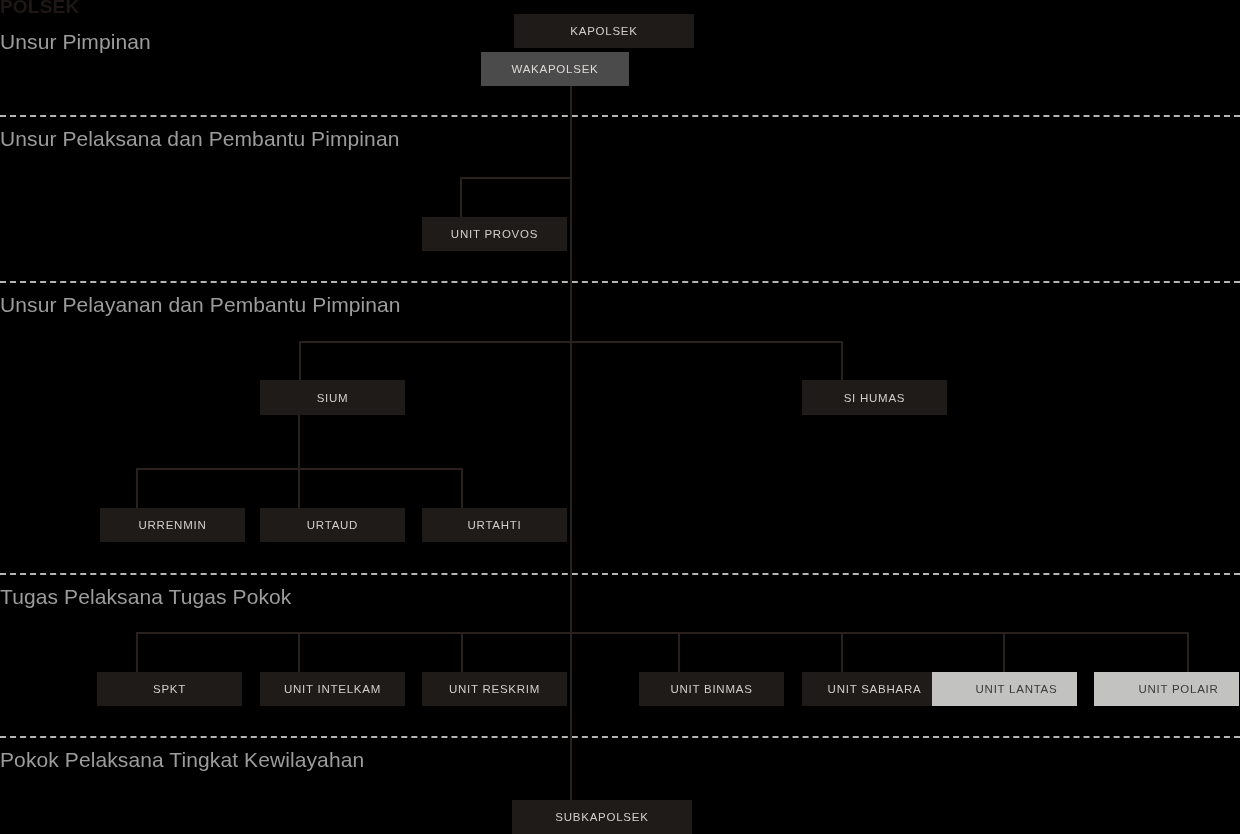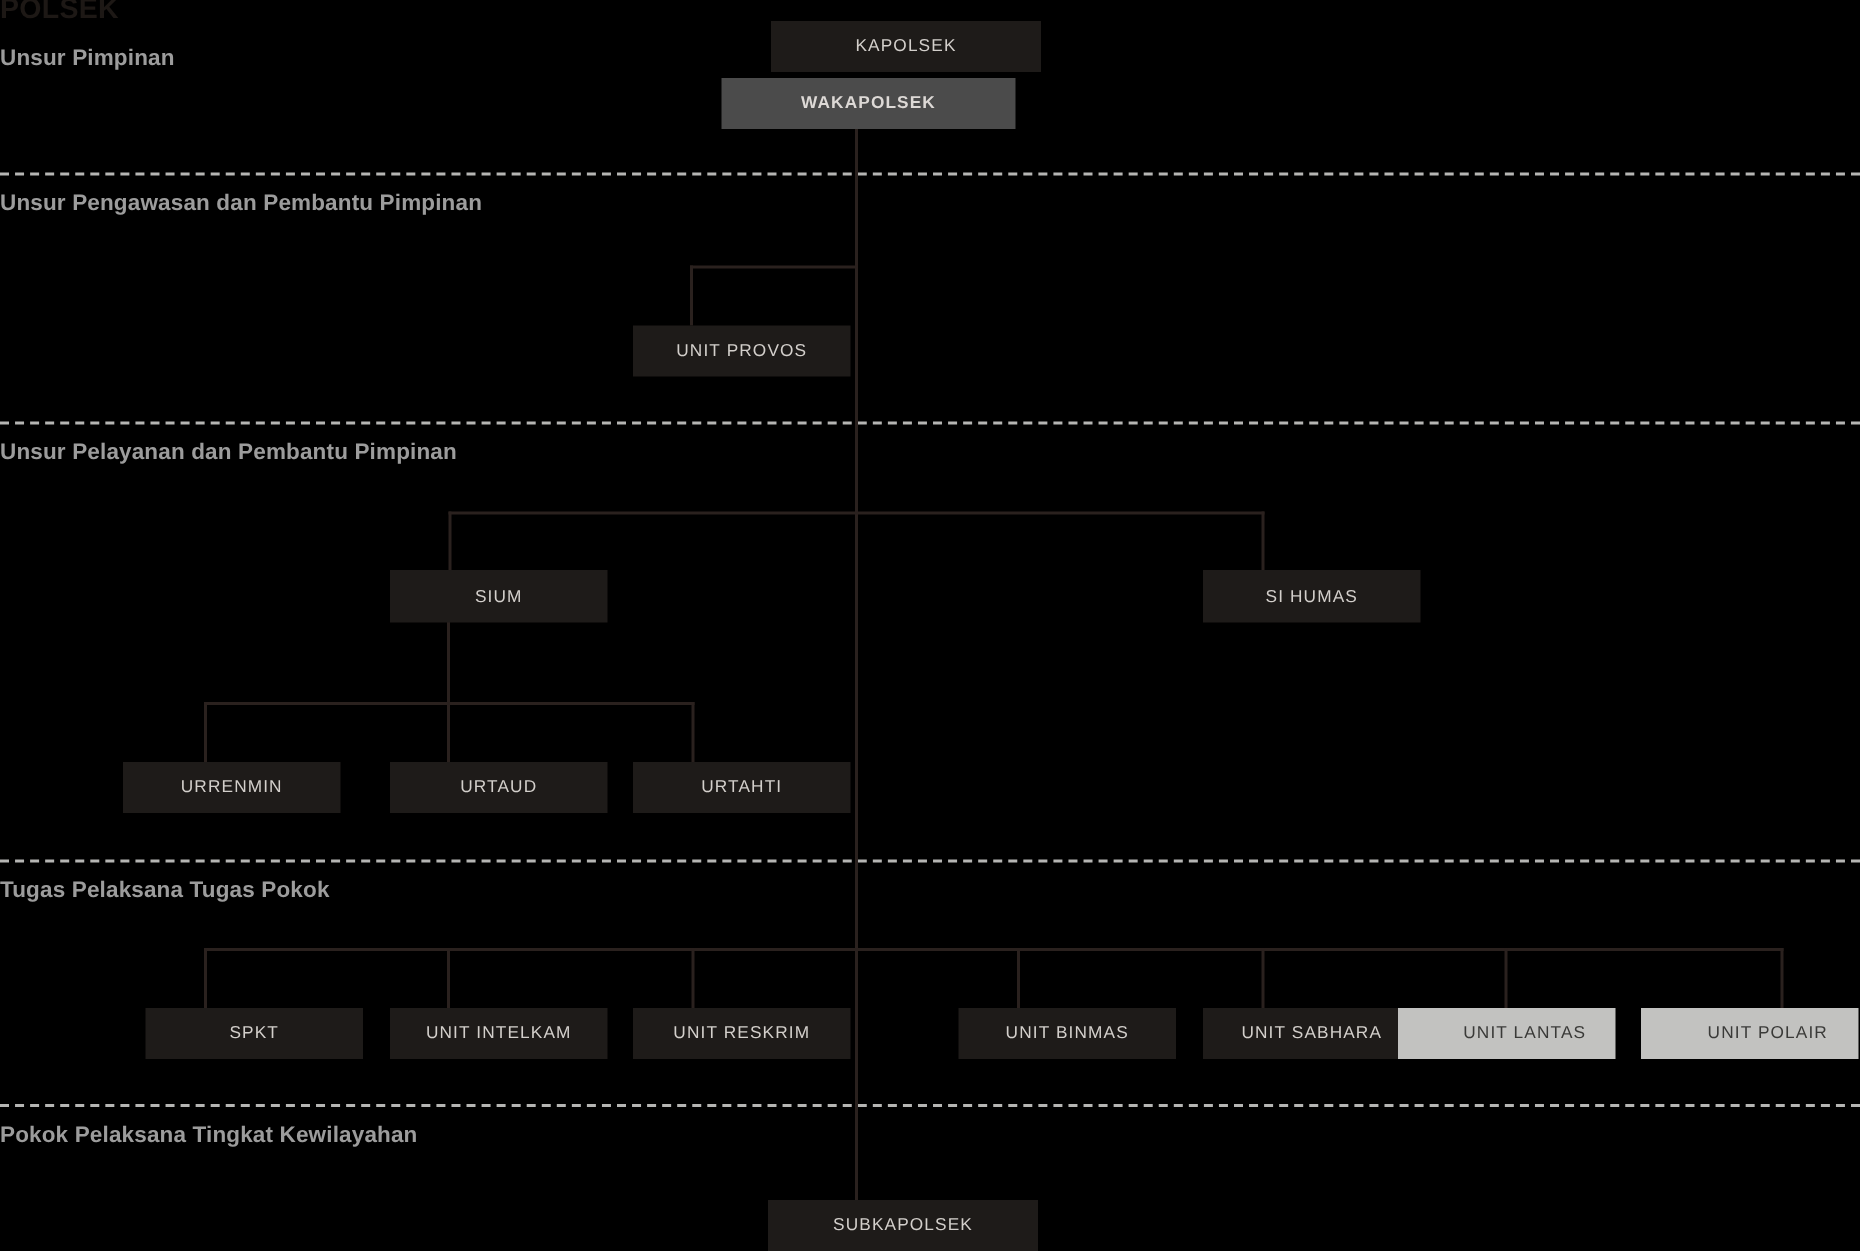--- a/index.html
+++ b/index.html
@@ -23,22 +23,22 @@
     top: -4px;
     font-size: 19px;
     font-weight: bold;
     letter-spacing: 0.2px;
     color: #1d1815;
     white-space: nowrap;
   }
   .section-label {
     position: absolute;
     left: 0px;
-    font-size: 15px;
-    font-weight: bold;
+    font-size: 21px;
+    font-weight: normal;
     color: #9c9c9c;
     white-space: nowrap;
     letter-spacing: 0.1px;
   }
 
   
   .divider {
     position: absolute;
     left: 0px;
     width: 1240px;
@@ -85,21 +85,21 @@
   }
 </style>
 </head>
 <body>
 
 <div id="chart-root">
 
   <div class="app-title">POLSEK</div>
 
   <div class="section-label" style="top:30px;">Unsur Pimpinan</div>
-  <div class="section-label" style="top:127px;">Unsur Pengawasan dan Pembantu Pimpinan</div>
+  <div class="section-label" style="top:127px;">Unsur Pelaksana dan Pembantu Pimpinan</div>
   <div class="section-label" style="top:293px;">Unsur Pelayanan dan Pembantu Pimpinan</div>
   <div class="section-label" style="top:585px;">Tugas Pelaksana Tugas Pokok</div>
   <div class="section-label" style="top:748px;">Pokok Pelaksana Tingkat Kewilayahan</div>
 
   <div class="divider" style="top:115px;"></div>
   <div class="divider" style="top:281px;"></div>
   <div class="divider" style="top:573px;"></div>
   <div class="divider" style="top:736px;"></div>
 
   <div class="line-v" style="left:570px; top:86px;  height:714px;"></div>
@@ -120,28 +120,28 @@
   <div class="line-h" style="left:136px; top:632px; width:1053px;"></div>
   <div class="line-v" style="left:136px;  top:632px; height:40px;"></div>
   <div class="line-v" style="left:298px;  top:632px; height:40px;"></div>
   <div class="line-v" style="left:461px;  top:632px; height:40px;"></div>
   <div class="line-v" style="left:678px;  top:632px; height:40px;"></div>
   <div class="line-v" style="left:841px;  top:632px; height:40px;"></div>
   <div class="line-v" style="left:1003px; top:632px; height:40px;"></div>
   <div class="line-v" style="left:1187px; top:632px; height:40px;"></div>
 
   <div class="node dark" style="left:481px; top:14px; width:180px; height:34px;">KAPOLSEK</div>
-  <div class="node mid" style="left:481px; top:52px; width:196px; height:34px;font-weight:bold;">WAKAPOLSEK</div>
+  <div class="node mid" style="left:481px; top:52px; width:148px; height:34px;">WAKAPOLSEK</div>
 
   <div class="node dark" style="left:389px; top:217px; width:145px; height:34px;">UNIT PROVOS</div>
 
   <div class="node dark" style="left:227px; top:380px; width:145px; height:35px;">SIUM</div>
   <div class="node dark" style="left:769px; top:380px; width:145px; height:35px;">SI HUMAS</div>
 
-  <div class="node dark" style="left:49px;  top:508px; width:145px; height:34px;">URRENMIN</div>
+  <div class="node dark" style="left:67px;  top:508px; width:145px; height:34px;">URRENMIN</div>
   <div class="node dark" style="left:227px; top:508px; width:145px; height:34px;">URTAUD</div>
   <div class="node dark" style="left:389px; top:508px; width:145px; height:34px;">URTAHTI</div>
 
   <div class="node dark" style="left:64px;   top:672px; width:145px; height:34px;">SPKT</div>
   <div class="node dark" style="left:227px;  top:672px; width:145px; height:34px;">UNIT INTELKAM</div>
   <div class="node dark" style="left:389px;  top:672px; width:145px; height:34px;">UNIT RESKRIM</div>
   <div class="node dark" style="left:606px;  top:672px; width:145px; height:34px;">UNIT BINMAS</div>
   <div class="node dark" style="left:769px;  top:672px; width:145px; height:34px;">UNIT SABHARA</div>
   <div class="node light" style="left:932px;  top:672px; width:145px; height:34px;">UNIT LANTAS</div>
   <div class="node light" style="left:1094px; top:672px; width:145px; height:34px;">UNIT POLAIR</div>

